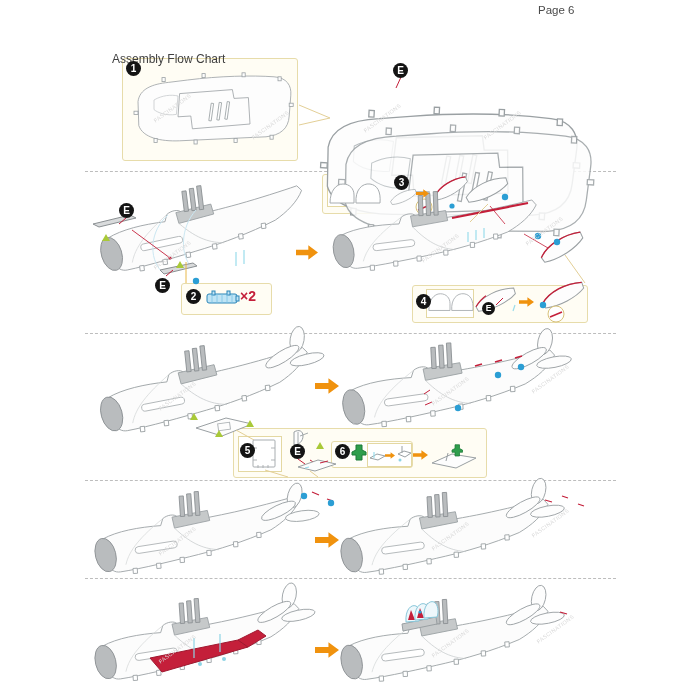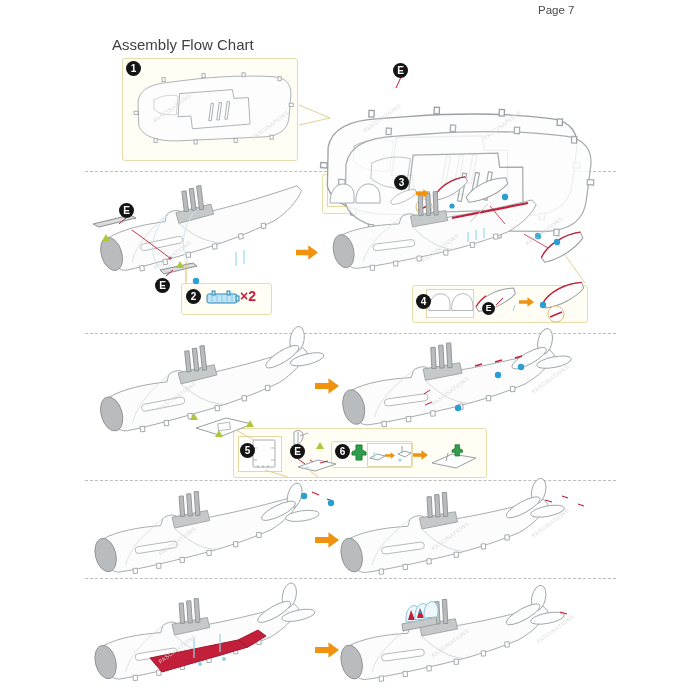--- a/index.html
+++ b/index.html
@@ -1,38 +1,38 @@
 <!DOCTYPE html>
 <html><head>
 <meta charset="utf-8">
 <style>
   html,body{margin:0;padding:0;background:#fff;}
   #page{position:relative;width:700px;height:700px;background:#ffffff;overflow:hidden;
         font-family:"Liberation Sans",sans-serif;}
   .pagelabel{position:absolute;left:538px;top:4px;font-size:11.5px;color:#4a4a4a;z-index:2;}
-  .title{position:absolute;left:112px;top:36px;font-size:15px;color:#3f3f3f;z-index:2;}
+  .title{position:absolute;left:112px;top:52px;font-size:12px;color:#3f3f3f;z-index:2;}
   .sep{position:absolute;left:85px;width:531px;height:0;border-top:1px dashed #bdbdbd;z-index:0;}
   .pbox{position:absolute;border:1px solid #e7dcaa;background:#fffdf4;border-radius:3px;z-index:0;box-sizing:border-box;}
   .wbox{position:absolute;border:1px solid #e4d8a2;background:#ffffff;z-index:0;box-sizing:border-box;}
   .badge{position:absolute;width:15px;height:15px;border-radius:50%;background:#141414;color:#fff;
          font-size:10px;font-weight:bold;line-height:15px;text-align:center;z-index:3;}
   .badge.sm{width:13px;height:13px;font-size:8.5px;line-height:13px;}
   .oarrow{position:absolute;background:#f0920e;z-index:2;
           clip-path:polygon(0 32%,56% 32%,56% 2%,100% 50%,56% 98%,56% 68%,0 68%);}
   .qty{position:absolute;font-weight:bold;font-size:14px;color:#c41f3a;z-index:3;}
   .wm{position:absolute;font-size:5.5px;color:#d9d9d9;letter-spacing:.4px;transform:rotate(-36deg);
       z-index:2;font-style:normal;white-space:nowrap;}
   svg.art{position:absolute;left:0;top:0;z-index:1;pointer-events:none;}
 </style>
 </head>
 <body>
 
 <div id="page">
 
-  <span class="pagelabel">Page 7</span>
+  <span class="pagelabel">Page 6</span>
   <span class="title">Assembly Flow Chart</span>
 
   <div class="sep" style="top:171px"></div>
   <div class="sep" style="top:333px"></div>
   <div class="sep" style="top:480px"></div>
   <div class="sep" style="top:578px"></div>
 
   <div class="pbox" style="left:122px;top:58px;width:176px;height:103px"></div>
   <div class="pbox" style="left:181px;top:283px;width:91px;height:32px"></div>
   <div class="pbox" style="left:322px;top:174px;width:135px;height:40px"></div>

